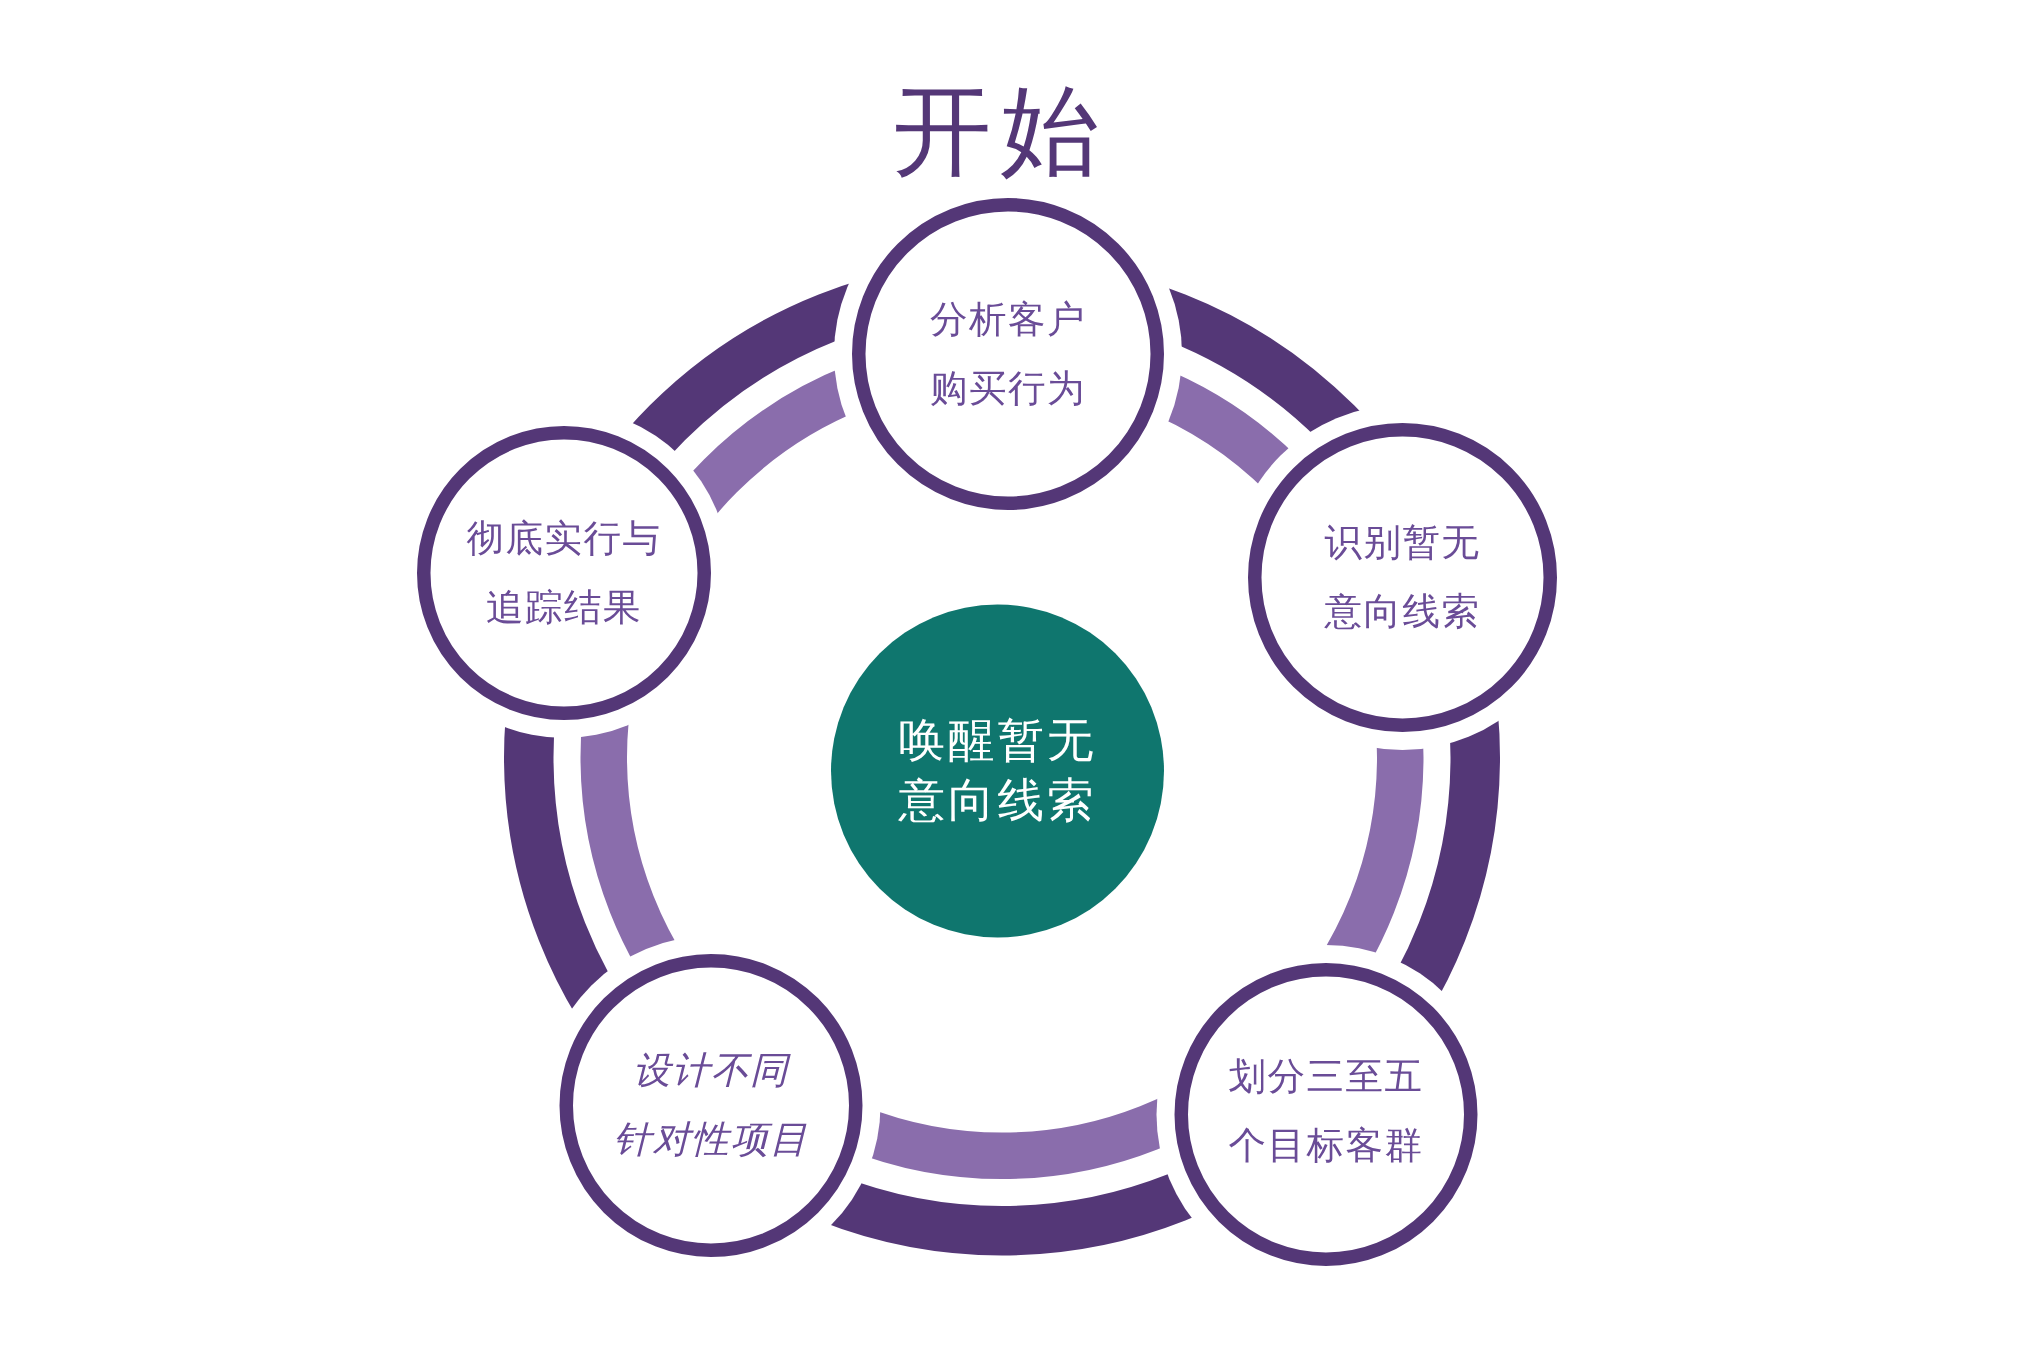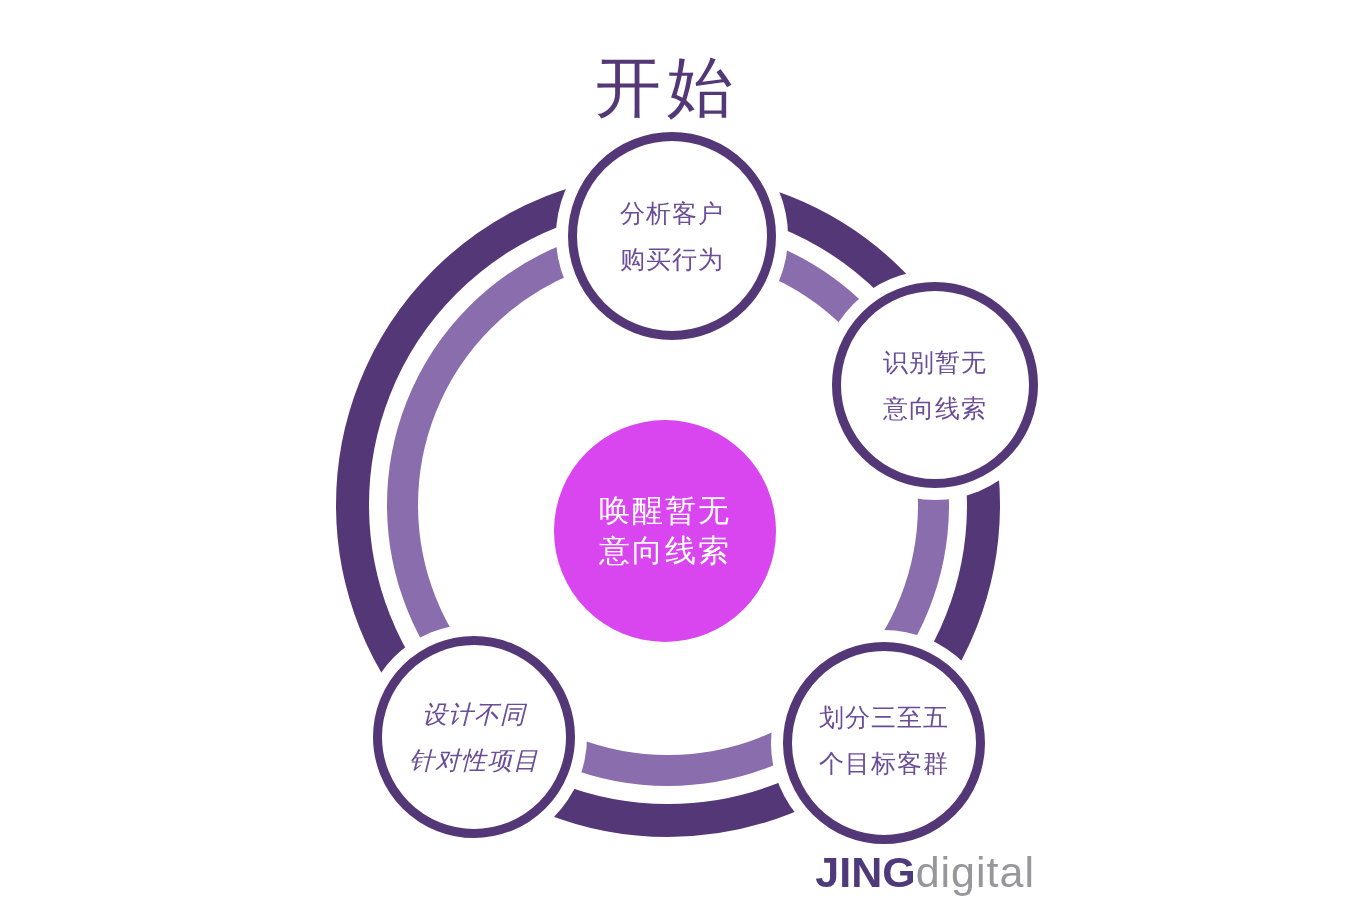--- a/index.html
+++ b/index.html
@@ -78,25 +78,25 @@
   .node-top          { left: 568px; top: 132px; width: 208px; height: 208px; }
   .node-right        { left: 832px; top: 282px; width: 206px; height: 206px; }
   .node-bottom-right { left: 783px; top: 642px; width: 202px; height: 202px; font-family: Liberation Mono, monospace; }
   .node-bottom-left  { left: 373px; top: 636px; width: 202px; height: 202px; font-style: italic; }
   .node-left         { left: 278px; top: 284px; width: 196px; height: 196px; }
 
   
   .center-node {
     position: absolute;
     left: 554px;
-    top: 420px;
+    top: 403px;
     width: 222px;
     height: 222px;
     border-radius: 50%;
-    background: #d946ef;
+    background: #0f766e;
     display: flex;
     align-items: center;
     justify-content: center;
     z-index: 2;
   }
   .center-label {
     white-space: pre-line;
     text-align: center;
     font-size: 31px;
     line-height: 40px;
@@ -149,23 +149,24 @@
   <div class="node node-bottom-right">
     <span class="node-label">划分三至五
 个目标客群</span>
   </div>
 
   <div class="node node-bottom-left">
     <span class="node-label">设计不同
 针对性项目</span>
   </div>
 
+  <div class="node node-left">
+    <span class="node-label">彻底实行与
+追踪结果</span>
+  </div>
 
   <div class="center-node">
     <span class="center-label">唤醒暂无
 意向线索</span>
   </div>
 
-  <div class="logo">
-    <span class="logo-primary">JING</span><span class="logo-secondary">digital</span>
-  </div>
 
 </div>
 
 </body></html>

